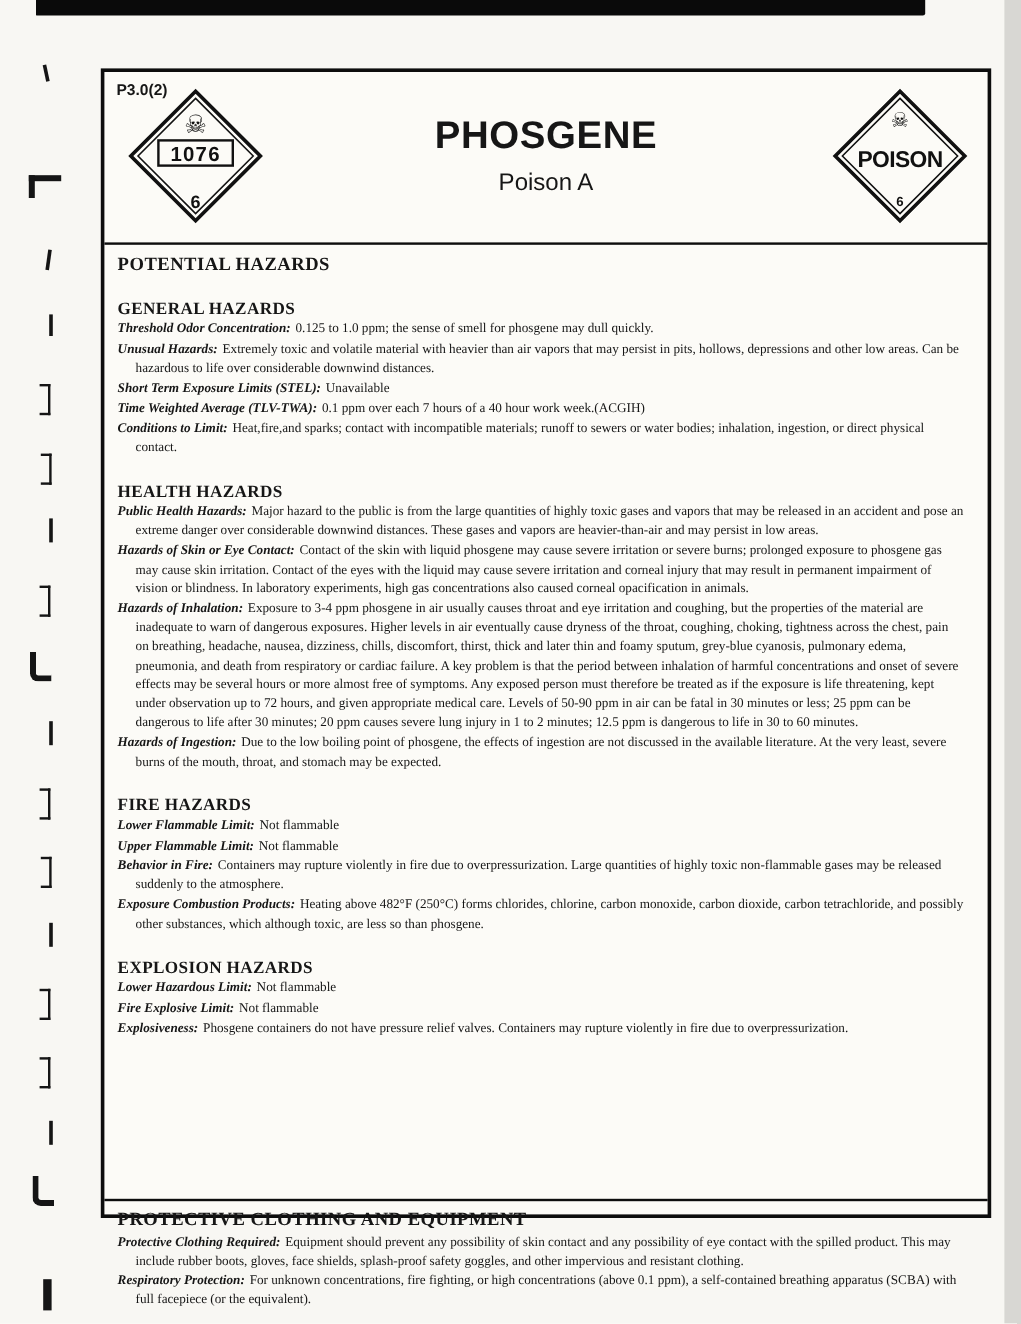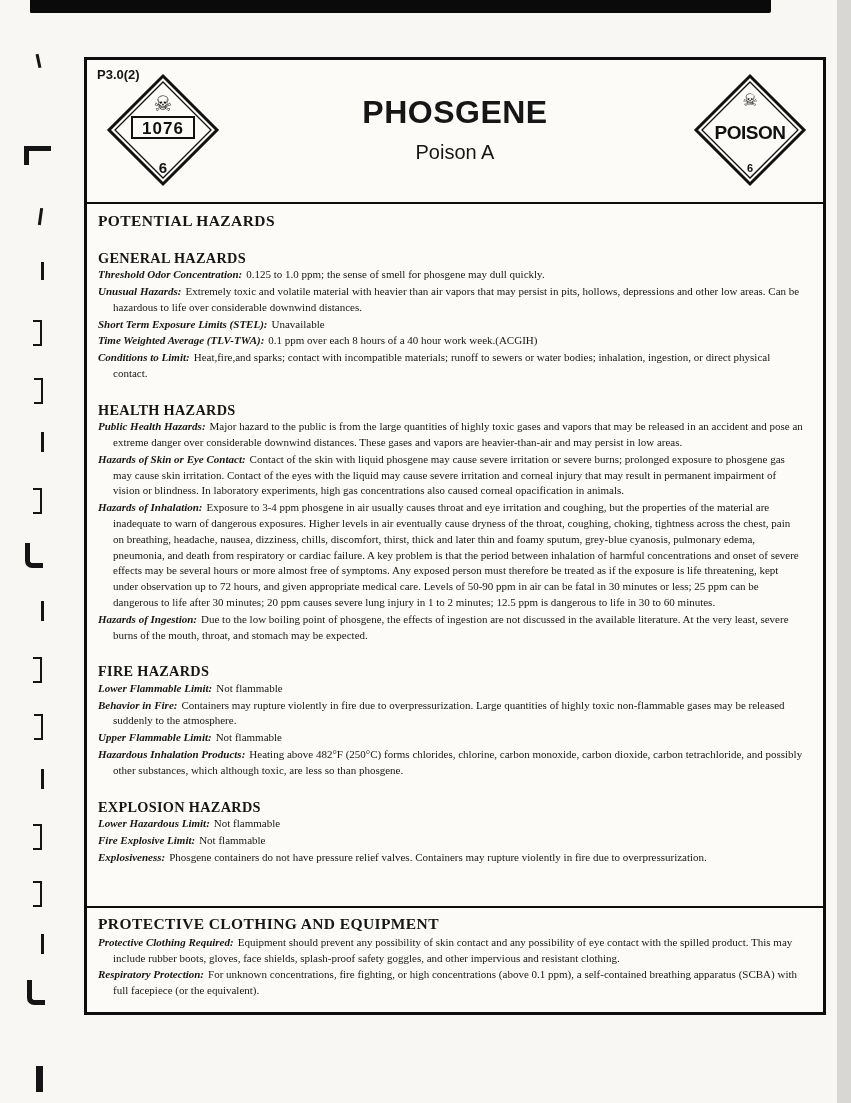--- a/index.html
+++ b/index.html
@@ -40,21 +40,21 @@
   .pg-poison{font-family:"Liberation Sans", sans-serif;font-weight:bold;font-size:19px;text-anchor:middle;fill:#111;letter-spacing:-0.5px;}
   .pg-class{font-family:"Liberation Sans", sans-serif;font-weight:bold;font-size:15px;text-anchor:middle;fill:#111;}
   .pg-class-sm{font-family:"Liberation Sans", sans-serif;font-weight:bold;font-size:11px;text-anchor:middle;fill:#111;}
   .title-block{position:absolute;left:140px;right:140px;top:34px;text-align:center;}
   .doc-title{
     font-family:"Liberation Sans", sans-serif;font-weight:bold;font-size:32px;
     letter-spacing:0.5px;
   }
   .doc-subtitle{font-family:"Liberation Sans", sans-serif;font-size:20px;margin-top:10px;}
 
-  .doc-body{height:702px;overflow:hidden;padding:5px 20px 0 11px;box-sizing:border-box;}
+  .doc-body{height:795px;overflow:hidden;padding:5px 20px 0 11px;box-sizing:border-box;}
   .doc-divider{height:0;border-top:2px solid #0d0d0d;}
   .doc-body2{height:104px;overflow:hidden;padding:4px 10px 0 11px;box-sizing:border-box;font-family:Liberation Serif, serif;}
 
   h2.sec{font-size:15.5px;font-weight:bold;letter-spacing:0.4px;margin:3px 0 2px 0;line-height:1.15;}
   h3.sub{font-size:14.3px;font-weight:bold;letter-spacing:0.3px;margin:20px 0 1px 0;line-height:1.15;}
   p.item{
     margin:0 0 1px 0;padding-left:15px;text-indent:-15px;
     font-size:11px;line-height:15.8px;
   }
   .lbl{font-weight:bold;font-style:italic;margin-right:4px;}
@@ -112,34 +112,34 @@
     </svg>
   </div>
 
   <div class="doc-body">
     <h2 class="sec">POTENTIAL HAZARDS</h2>
 
     <h3 class="sub">GENERAL HAZARDS</h3>
     <p class="item"><span class="lbl">Threshold Odor Concentration:</span><span>0.125 to 1.0 ppm; the sense of smell for phosgene may dull quickly.</span></p>
     <p class="item"><span class="lbl">Unusual Hazards:</span><span>Extremely toxic and volatile material with heavier than air vapors that may persist in pits, hollows, depressions and other low areas. Can be hazardous to life over considerable downwind distances.</span></p>
     <p class="item"><span class="lbl">Short Term Exposure Limits (STEL):</span><span>Unavailable</span></p>
-    <p class="item"><span class="lbl">Time Weighted Average (TLV-TWA):</span><span>0.1 ppm over each 8 hours of a 40 hour work week.(ACGIH)</span></p>
+    <p class="item"><span class="lbl">Time Weighted Average (TLV-TWA):</span><span>0.1 ppm over each 7 hours of a 40 hour work week.(ACGIH)</span></p>
     <p class="item"><span class="lbl">Conditions to Limit:</span><span>Heat,fire,and sparks; contact with incompatible materials; runoff to sewers or water bodies; inhalation, ingestion, or direct physical contact.</span></p>
 
     <h3 class="sub">HEALTH HAZARDS</h3>
     <p class="item"><span class="lbl">Public Health Hazards:</span><span>Major hazard to the public is from the large quantities of highly toxic gases and vapors that may be released in an accident and pose an extreme danger over considerable downwind distances. These gases and vapors are heavier-than-air and may persist in low areas.</span></p>
     <p class="item"><span class="lbl">Hazards of Skin or Eye Contact:</span><span>Contact of the skin with liquid phosgene may cause severe irritation or severe burns; prolonged exposure to phosgene gas may cause skin irritation. Contact of the eyes with the liquid may cause severe irritation and corneal injury that may result in permanent impairment of vision or blindness. In laboratory experiments, high gas concentrations also caused corneal opacification in animals.</span></p>
     <p class="item"><span class="lbl">Hazards of Inhalation:</span><span>Exposure to 3-4 ppm phosgene in air usually causes throat and eye irritation and coughing, but the properties of the material are inadequate to warn of dangerous exposures. Higher levels in air eventually cause dryness of the throat, coughing, choking, tightness across the chest, pain on breathing, headache, nausea, dizziness, chills, discomfort, thirst, thick and later thin and foamy sputum, grey-blue cyanosis, pulmonary edema, pneumonia, and death from respiratory or cardiac failure. A key problem is that the period between inhalation of harmful concentrations and onset of severe effects may be several hours or more almost free of symptoms. Any exposed person must therefore be treated as if the exposure is life threatening, kept under observation up to 72 hours, and given appropriate medical care. Levels of 50-90 ppm in air can be fatal in 30 minutes or less; 25 ppm can be dangerous to life after 30 minutes; 20 ppm causes severe lung injury in 1 to 2 minutes; 12.5 ppm is dangerous to life in 30 to 60 minutes.</span></p>
     <p class="item"><span class="lbl">Hazards of Ingestion:</span><span>Due to the low boiling point of phosgene, the effects of ingestion are not discussed in the available literature. At the very least, severe burns of the mouth, throat, and stomach may be expected.</span></p>
 
     <h3 class="sub">FIRE HAZARDS</h3>
     <p class="item"><span class="lbl">Lower Flammable Limit:</span><span>Not flammable</span></p>
+    <p class="item"><span class="lbl">Upper Flammable Limit:</span><span>Not flammable</span></p>
     <p class="item"><span class="lbl">Behavior in Fire:</span><span>Containers may rupture violently in fire due to overpressurization. Large quantities of highly toxic non-flammable gases may be released suddenly to the atmosphere.</span></p>
-    <p class="item"><span class="lbl">Upper Flammable Limit:</span><span>Not flammable</span></p>
-    <p class="item"><span class="lbl">Hazardous Inhalation Products:</span><span>Heating above 482°F (250°C) forms chlorides, chlorine, carbon monoxide, carbon dioxide, carbon tetrachloride, and possibly other substances, which although toxic, are less so than phosgene.</span></p>
+    <p class="item"><span class="lbl">Exposure Combustion Products:</span><span>Heating above 482°F (250°C) forms chlorides, chlorine, carbon monoxide, carbon dioxide, carbon tetrachloride, and possibly other substances, which although toxic, are less so than phosgene.</span></p>
 
     <h3 class="sub">EXPLOSION HAZARDS</h3>
     <p class="item"><span class="lbl">Lower Hazardous Limit:</span><span>Not flammable</span></p>
     <p class="item"><span class="lbl">Fire Explosive Limit:</span><span>Not flammable</span></p>
     <p class="item"><span class="lbl">Explosiveness:</span><span>Phosgene containers do not have pressure relief valves. Containers may rupture violently in fire due to overpressurization.</span></p>
   </div>
 
   <div class="doc-divider"></div>
 
   <div class="doc-body2">

